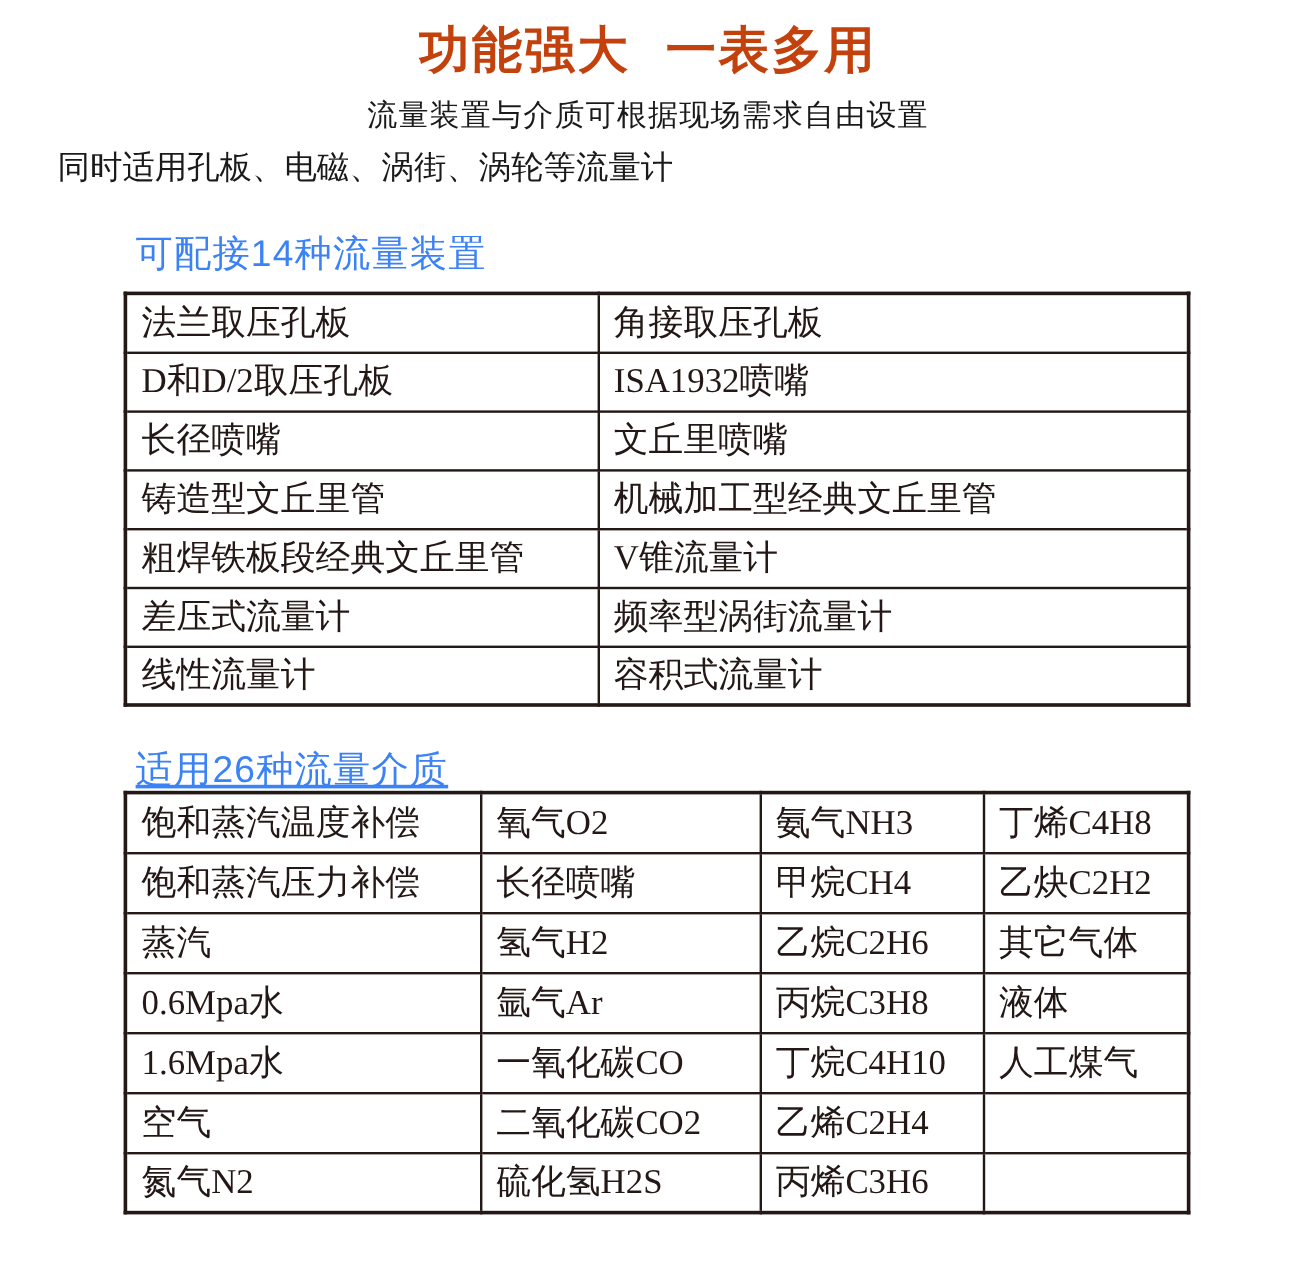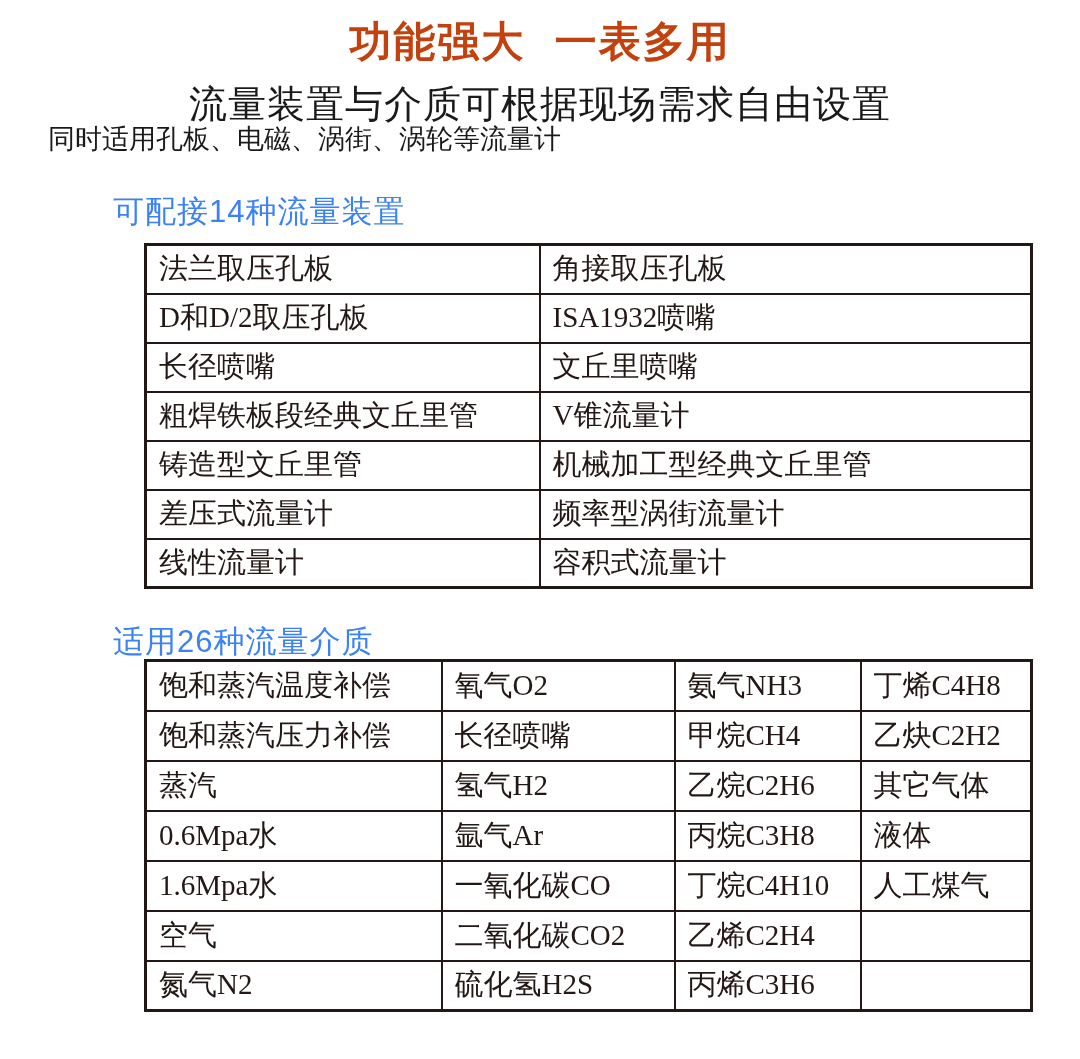--- a/index.html
+++ b/index.html
@@ -22,53 +22,52 @@
     font-weight: bold;
     letter-spacing: 2px;
     word-spacing: 16px;
     color: #c2410c;
   }
   .subtitle1 {
     position: absolute;
     top: 79px; left: 0;
     width: 100%;
     text-align: center;
-    font-size: 38px;
+    font-size: 25px;
     letter-spacing: 1px;
     color: #1a1a1a;
   }
   .subtitle2 {
     position: absolute;
     top: 121px; left: 0;
     width: 100%;
     text-align: left;
     font-size: 27px;
     color: #1a1a1a;
     padding-left: 48px;
   }
   .sec-heading {
     position: absolute;
     left: 113px;
     font-size: 31px;
     letter-spacing: 1px;
     color: #3b82f6;
   }
   .heading-devices { top: 191px; }
-  .heading-media   { top: 621px; }
+  .heading-media   { top: 621px; text-decoration: underline; }
   table.tbl {
     position: absolute;
     left: 103px;
     width: 886px;
     border-collapse: collapse;
     table-layout: fixed;
     font-family: "Liberation Serif", serif;
     font-size: 29px;
     color: #231815;
     border: 3px solid #231815;
-    margin-left: 41px;
   }
   table.tbl td {
     border: 2px solid #231815;
     padding: 0 4px 0 12px;
     vertical-align: middle;
     white-space: nowrap;
     overflow: hidden;
   }
   .tbl-devices { top: 243px; }
   .tbl-devices tr { height: 49px; }
@@ -98,26 +97,26 @@
       </tr>
       <tr>
         <td>D和D/2取压孔板</td>
         <td>ISA1932喷嘴</td>
       </tr>
       <tr>
         <td>长径喷嘴</td>
         <td>文丘里喷嘴</td>
       </tr>
       <tr>
+        <td>铸造型文丘里管</td>
+        <td>机械加工型经典文丘里管</td>
+      </tr>
+      <tr>
         <td>粗焊铁板段经典文丘里管</td>
         <td>V锥流量计</td>
-      </tr>
-      <tr>
-        <td>铸造型文丘里管</td>
-        <td>机械加工型经典文丘里管</td>
       </tr>
       <tr>
         <td>差压式流量计</td>
         <td>频率型涡街流量计</td>
       </tr>
       <tr>
         <td>线性流量计</td>
         <td>容积式流量计</td>
       </tr>
     </tbody>

